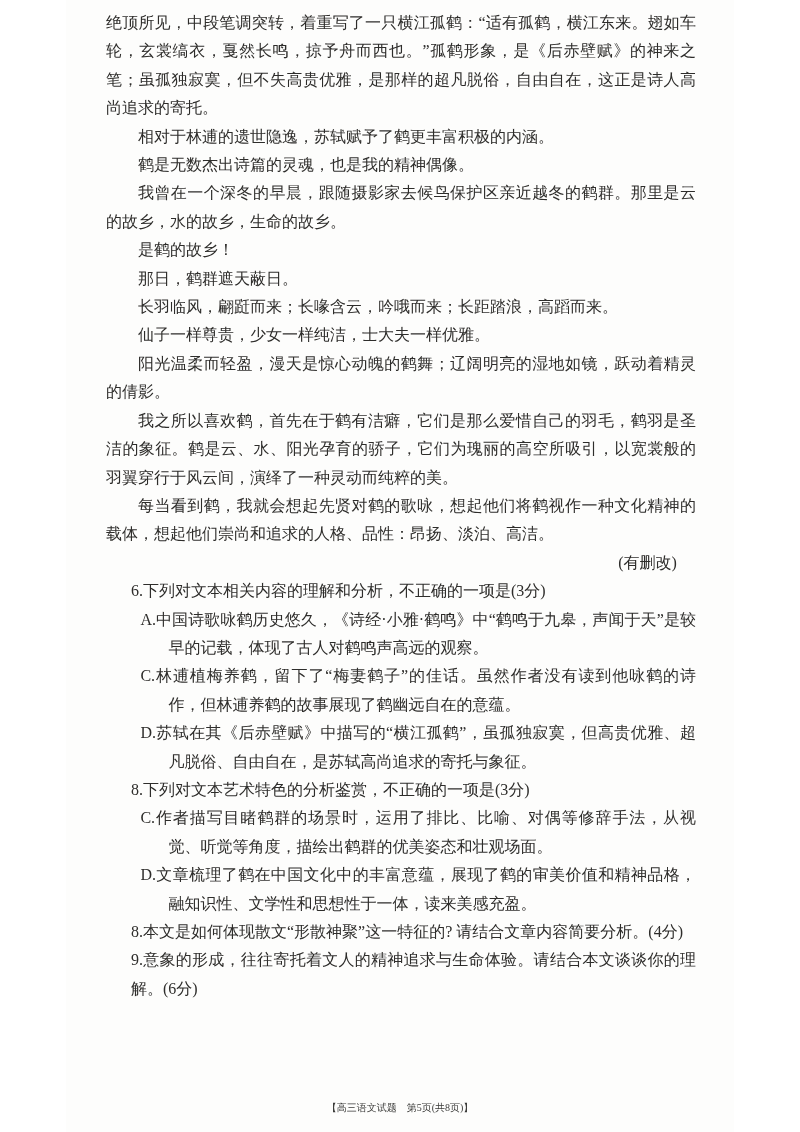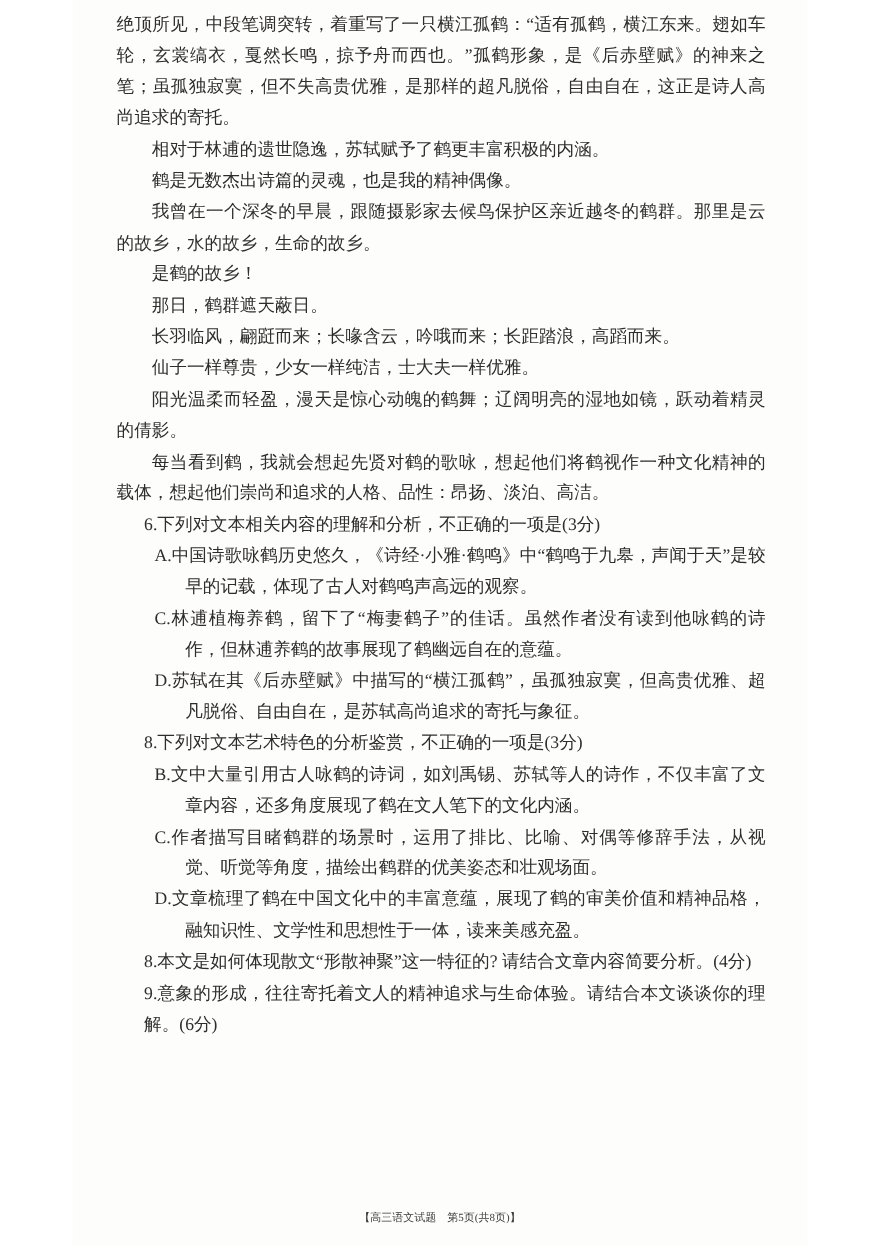--- a/index.html
+++ b/index.html
@@ -41,35 +41,36 @@
   <section>
     <p class="para first">绝顶所见，中段笔调突转，着重写了一只横江孤鹤：“适有孤鹤，横江东来。翅如车轮，玄裳缟衣，戛然长鸣，掠予舟而西也。”孤鹤形象，是《后赤壁赋》的神来之笔；虽孤独寂寞，但不失高贵优雅，是那样的超凡脱俗，自由自在，这正是诗人高尚追求的寄托。</p>
     <p class="para">相对于林逋的遗世隐逸，苏轼赋予了鹤更丰富积极的内涵。</p>
     <p class="para">鹤是无数杰出诗篇的灵魂，也是我的精神偶像。</p>
     <p class="para">我曾在一个深冬的早晨，跟随摄影家去候鸟保护区亲近越冬的鹤群。那里是云的故乡，水的故乡，生命的故乡。</p>
     <p class="para">是鹤的故乡！</p>
     <p class="para">那日，鹤群遮天蔽日。</p>
     <p class="para">长羽临风，翩跹而来；长喙含云，吟哦而来；长距踏浪，高蹈而来。</p>
     <p class="para">仙子一样尊贵，少女一样纯洁，士大夫一样优雅。</p>
     <p class="para">阳光温柔而轻盈，漫天是惊心动魄的鹤舞；辽阔明亮的湿地如镜，跃动着精灵的倩影。</p>
+    <p class="para">我之所以喜欢鹤，首先在于鹤有洁癖，它们是那么爱惜自己的羽毛，鹤羽是圣洁的象征。鹤是云、水、阳光孕育的骄子，它们为瑰丽的高空所吸引，以宽裳般的羽翼穿行于风云间，演绎了一种灵动而纯粹的美。</p>
     <p class="para">每当看到鹤，我就会想起先贤对鹤的歌咏，想起他们将鹤视作一种文化精神的载体，想起他们崇尚和追求的人格、品性：昂扬、淡泊、高洁。</p>
+    <p class="note">(有删改)</p>
   </section>
 
   <section>
 
     <div class="question">
       <p class="stem">6.下列对文本相关内容的理解和分析，不正确的一项是(3分)</p>
       <p class="option">A.中国诗歌咏鹤历史悠久，《诗经·小雅·鹤鸣》中“鹤鸣于九皋，声闻于天”是较早的记载，体现了古人对鹤鸣声高远的观察。</p>
       <p class="option">C.林逋植梅养鹤，留下了“梅妻鹤子”的佳话。虽然作者没有读到他咏鹤的诗作，但林逋养鹤的故事展现了鹤幽远自在的意蕴。</p>
       <p class="option">D.苏轼在其《后赤壁赋》中描写的“横江孤鹤”，虽孤独寂寞，但高贵优雅、超凡脱俗、自由自在，是苏轼高尚追求的寄托与象征。</p>
     </div>
 
     <div class="question">
       <p class="stem">8.下列对文本艺术特色的分析鉴赏，不正确的一项是(3分)</p>
-      <p class="option">B.文中大量引用古人咏鹤的诗词，如刘禹锡、苏轼等人的诗作，不仅丰富了文章内容，还多角度展现了鹤在文人笔下的文化内涵。</p>
       <p class="option">C.作者描写目睹鹤群的场景时，运用了排比、比喻、对偶等修辞手法，从视觉、听觉等角度，描绘出鹤群的优美姿态和壮观场面。</p>
       <p class="option">D.文章梳理了鹤在中国文化中的丰富意蕴，展现了鹤的审美价值和精神品格，融知识性、文学性和思想性于一体，读来美感充盈。</p>
     </div>
 
     <div class="question">
       <p class="stem">8.本文是如何体现散文“形散神聚”这一特征的? 请结合文章内容简要分析。(4分)</p>
     </div>
 
     <div class="question">
       <p class="stem">9.意象的形成，往往寄托着文人的精神追求与生命体验。请结合本文谈谈你的理解。(6分)</p>

